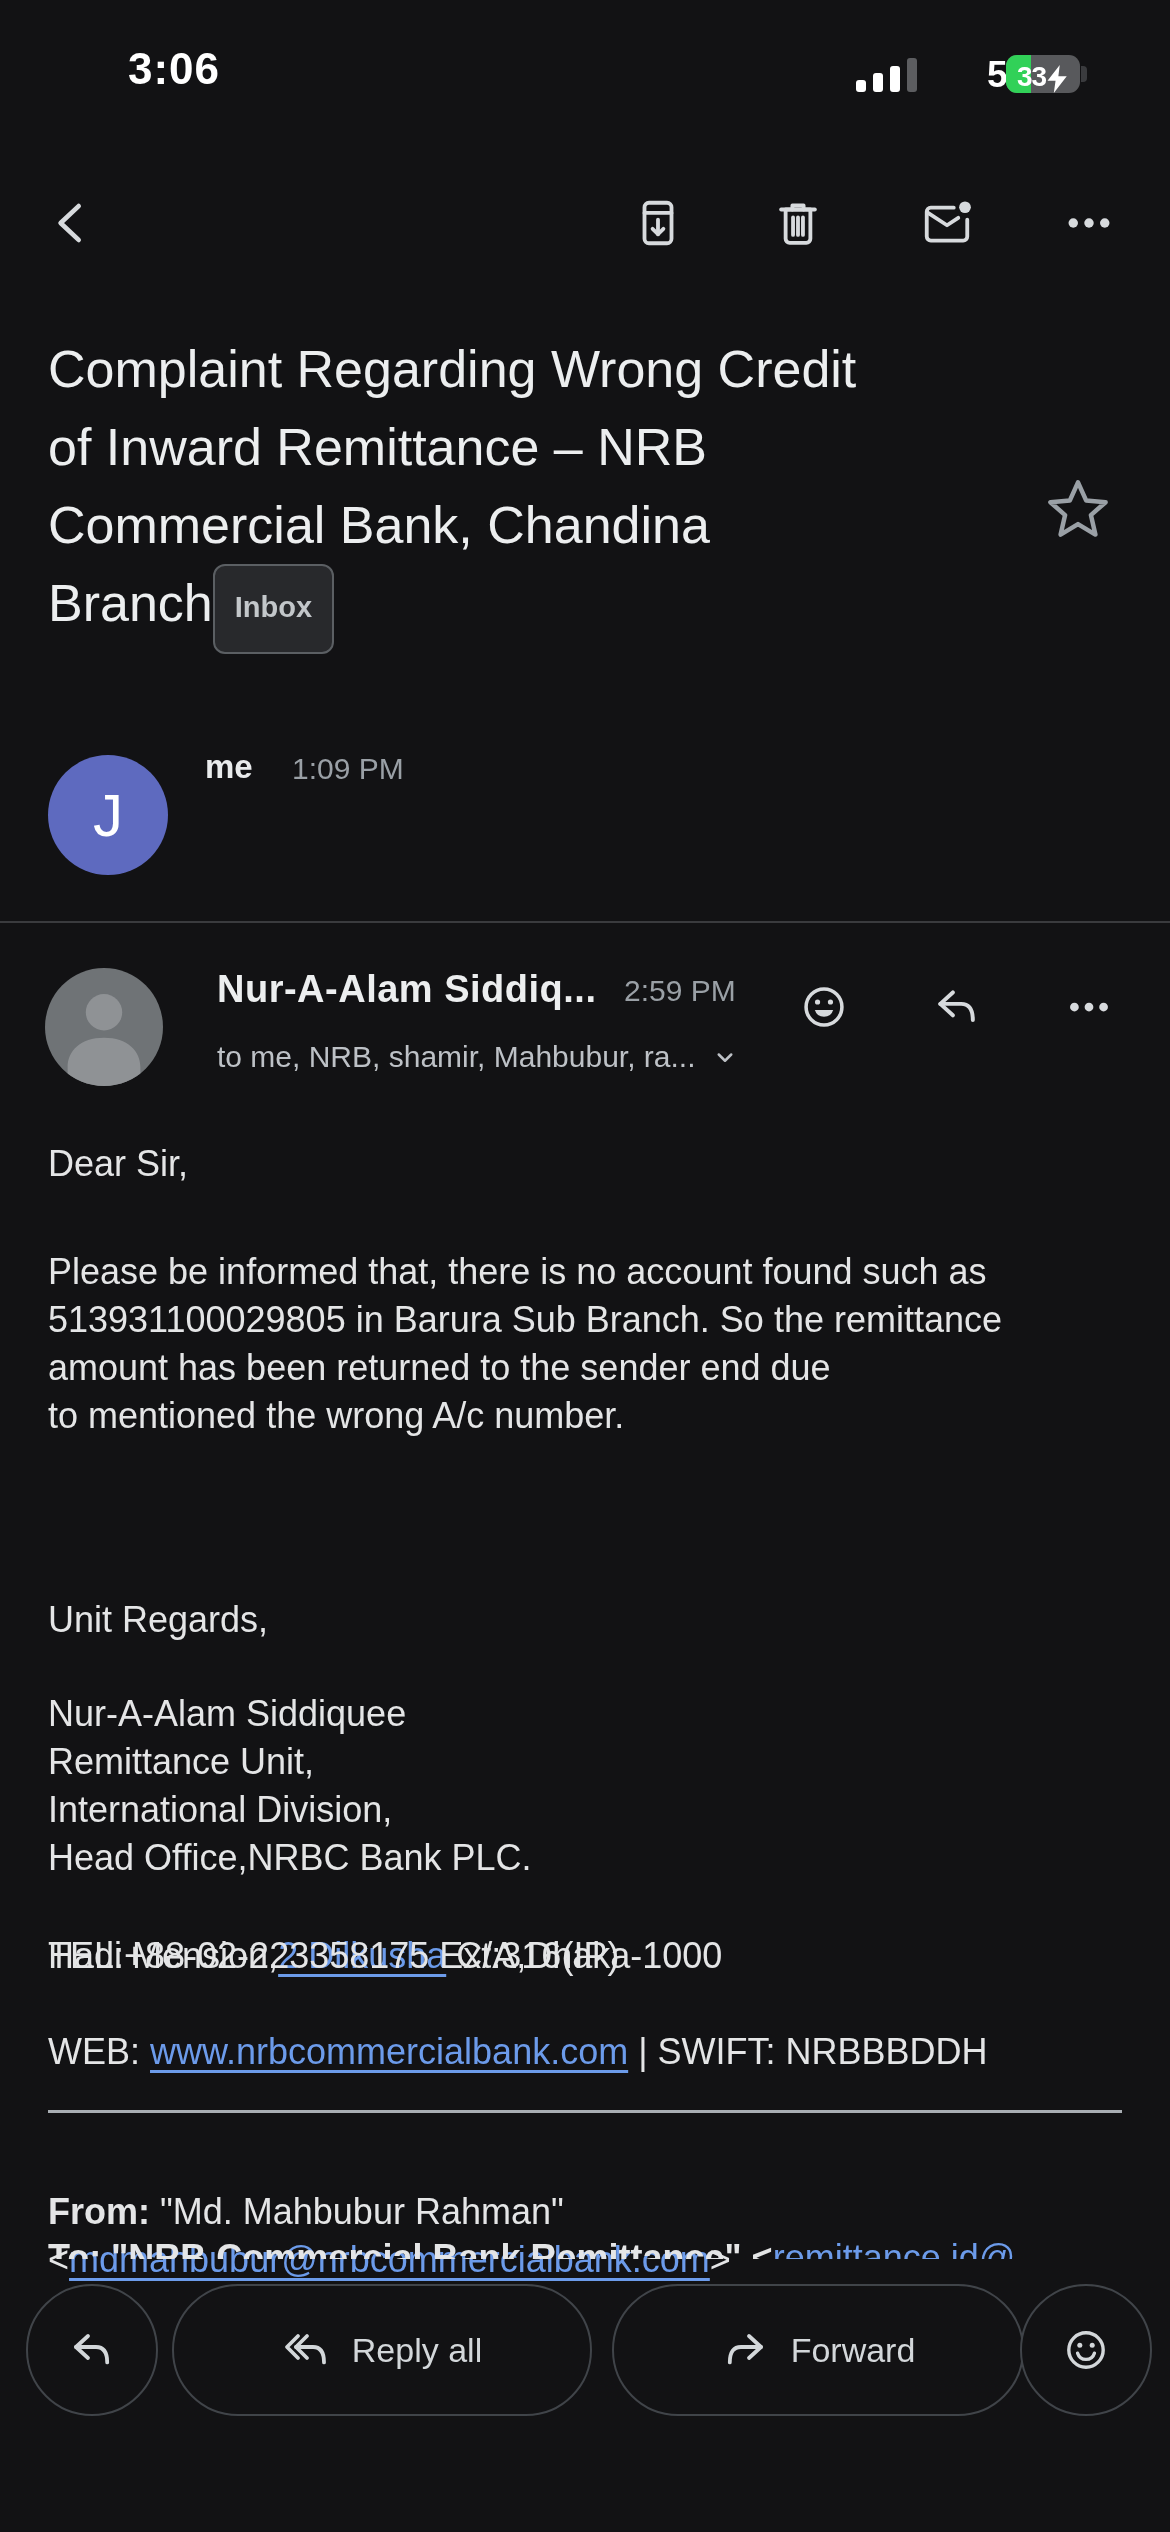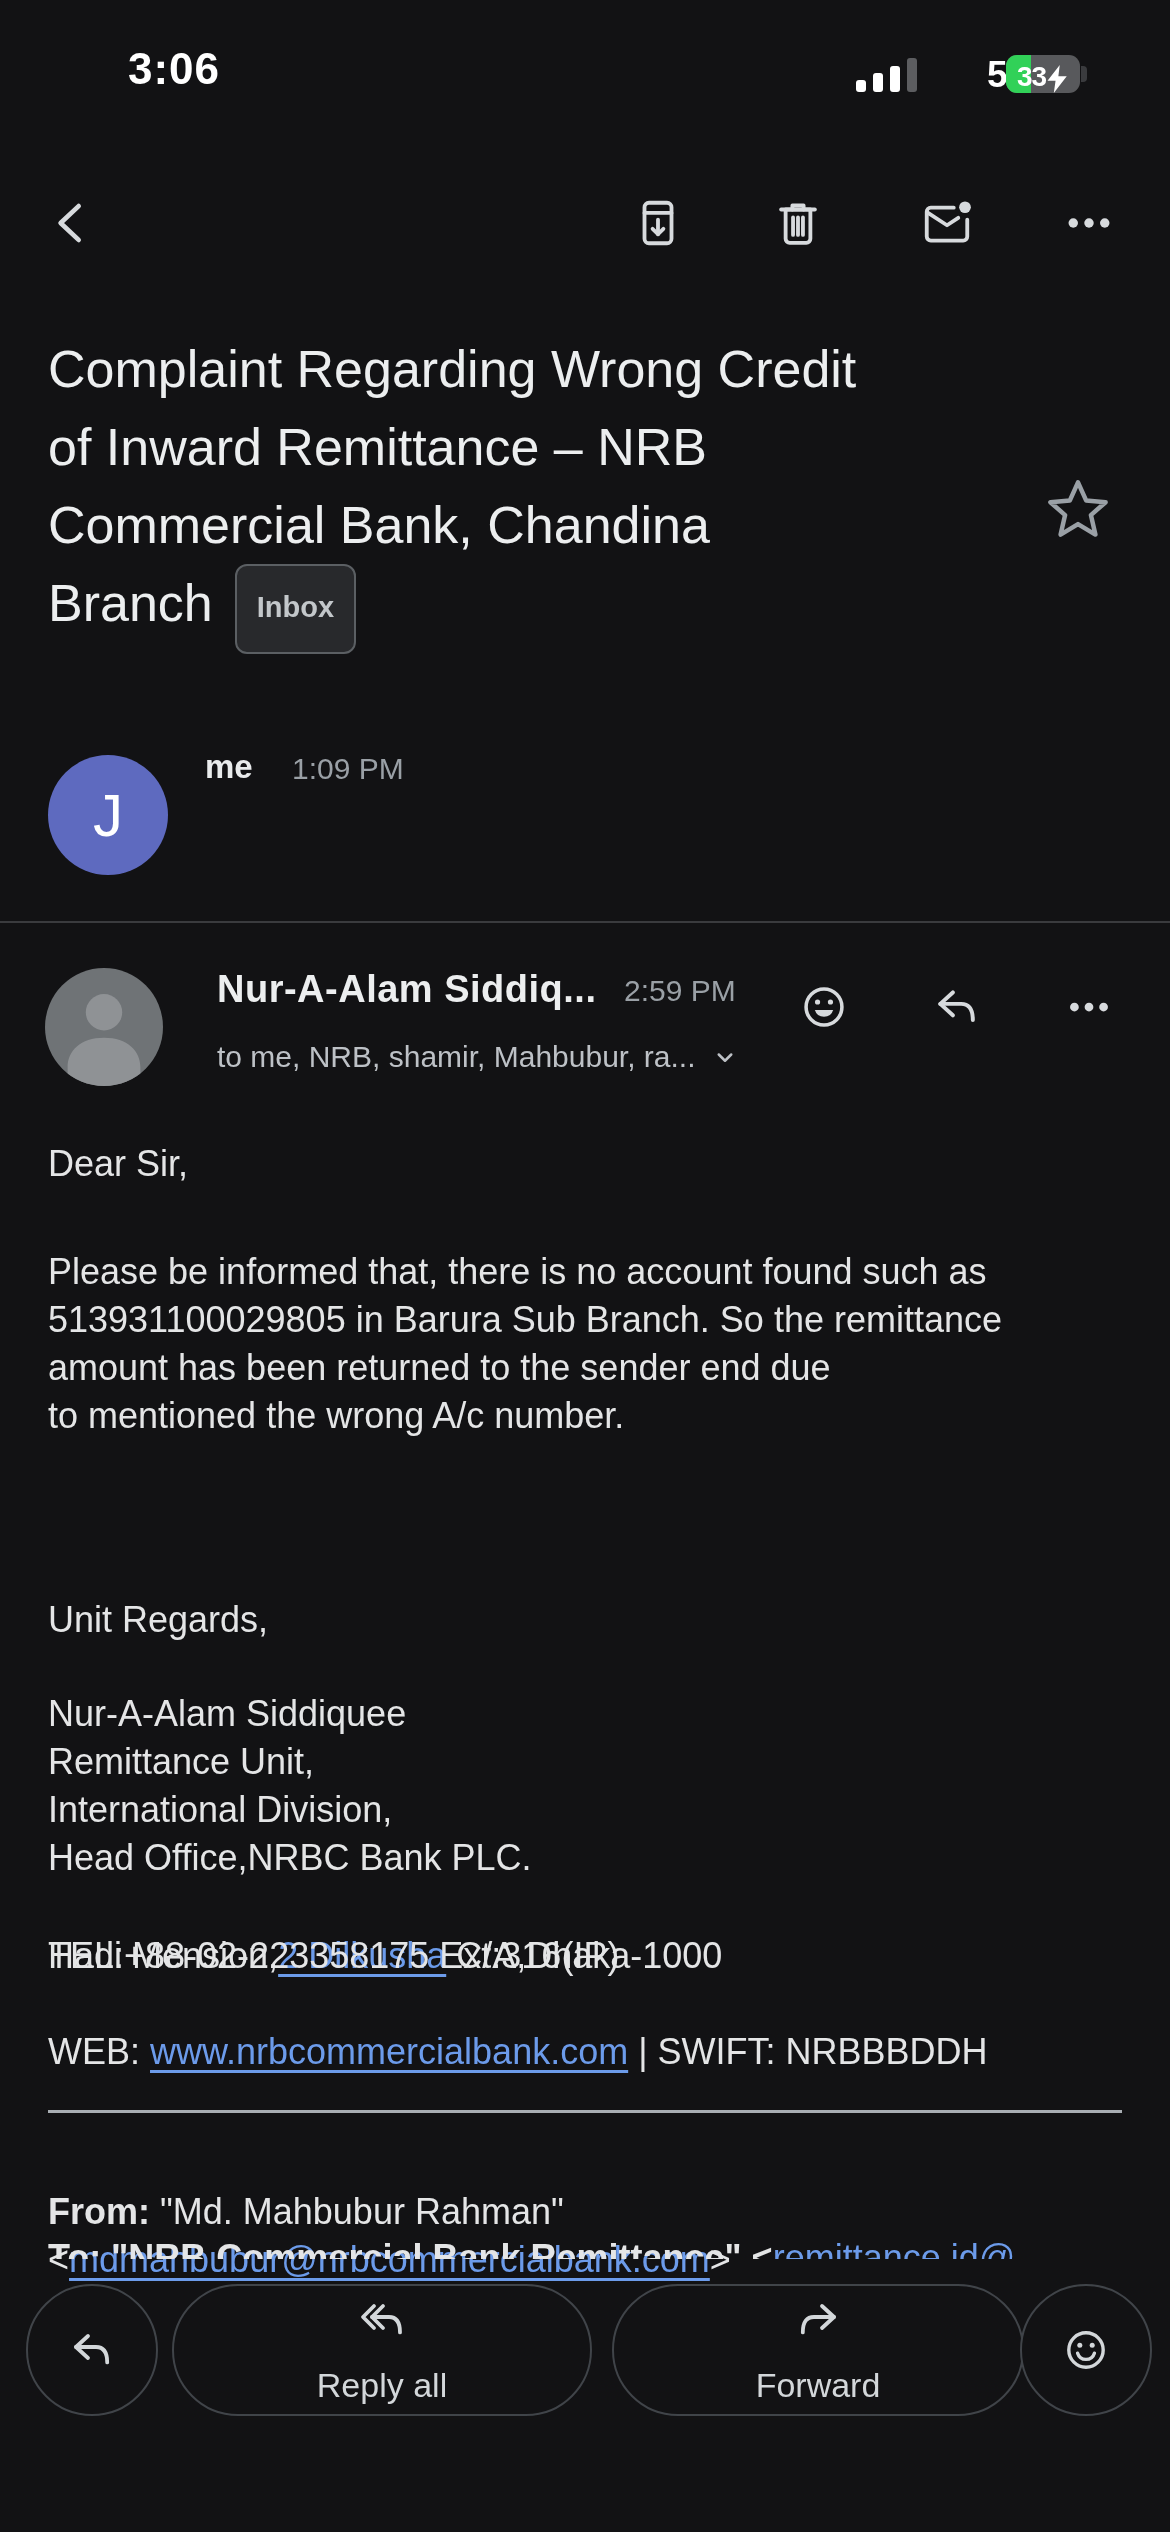--- a/index.html
+++ b/index.html
@@ -22,21 +22,21 @@
   .battery .pct{font-size:28px;font-weight:700;color:#ffffff;letter-spacing:-1px;}
   .battery .nub{position:absolute;right:-7px;top:11px;width:6px;height:16px;background:#3a3b3e;border-radius:0 4px 4px 0;}
   
   .icon{display:inline-flex;align-items:center;justify-content:center;color:#d7dadd;}
   .tbicon{width:54px;height:54px;}
   .tb{top:196px;}
   
   .subject{left:48px;top:330px;width:980px;font-size:52px;line-height:78px;color:#eceeef;font-weight:400;}
   .subject .stext{white-space:pre-line;}
   .badge{
-    display:inline-block;margin-left:22px;padding:2px 20px 6px 20px;
+    display:inline-block;padding:2px 20px 6px 20px;
     border:2px solid #5b5f63;border-radius:12px;background:#28292c;
     font-size:29px;font-weight:700;color:#c3c7ca;vertical-align:4px;
   }
   .star{left:1042px;top:474px;width:72px;height:72px;color:#9aa0a6;}
   
   .avatar1{left:48px;top:755px;width:120px;height:120px;border-radius:50%;background:#5e6abf;
     display:flex;align-items:center;justify-content:center;font-size:60px;color:#fff;}
   .divider{left:0;top:921px;width:1170px;height:2px;background:#3a3b3e;}
   .avatar2{left:45px;top:968px;width:118px;height:118px;border-radius:50%;background:#6f7376;
     display:flex;align-items:flex-end;justify-content:center;overflow:hidden;}
@@ -56,21 +56,21 @@
   a.lnk,{}
   .lnk{color:#6c9bea;text-decoration:underline;text-underline-offset:6px;cursor:pointer;}
   
   .qrule{left:48px;top:2110px;width:1074px;height:3px;background:#a9aeb3;}
   .qfrom{left:48px;top:2140px;}
   .qemail{left:48px;top:2188px;}
   .qto{left:48px;top:2234px;width:1074px;height:25px;overflow:hidden;}
   .bold{font-weight:700;}
   
   .bbtn{border:2px solid #404449;border-radius:70px;background:#121214;
-    display:flex;align-items:center;justify-content:center;color:#d3d7da;flex-direction:column;}
+    display:flex;align-items:center;justify-content:center;color:#d3d7da;}
   .bcircle{width:132px;height:132px;top:2284px;box-sizing:border-box;}
   .bpill{height:132px;top:2284px;box-sizing:border-box;gap:22px;font-size:34px;color:#d3d7da;}
   .bicon{width:48px;height:48px;color:#d3d7da;}
   svg{display:block;}
 </style>
 </head>
 <body>
 
 <div class="screen">
 

